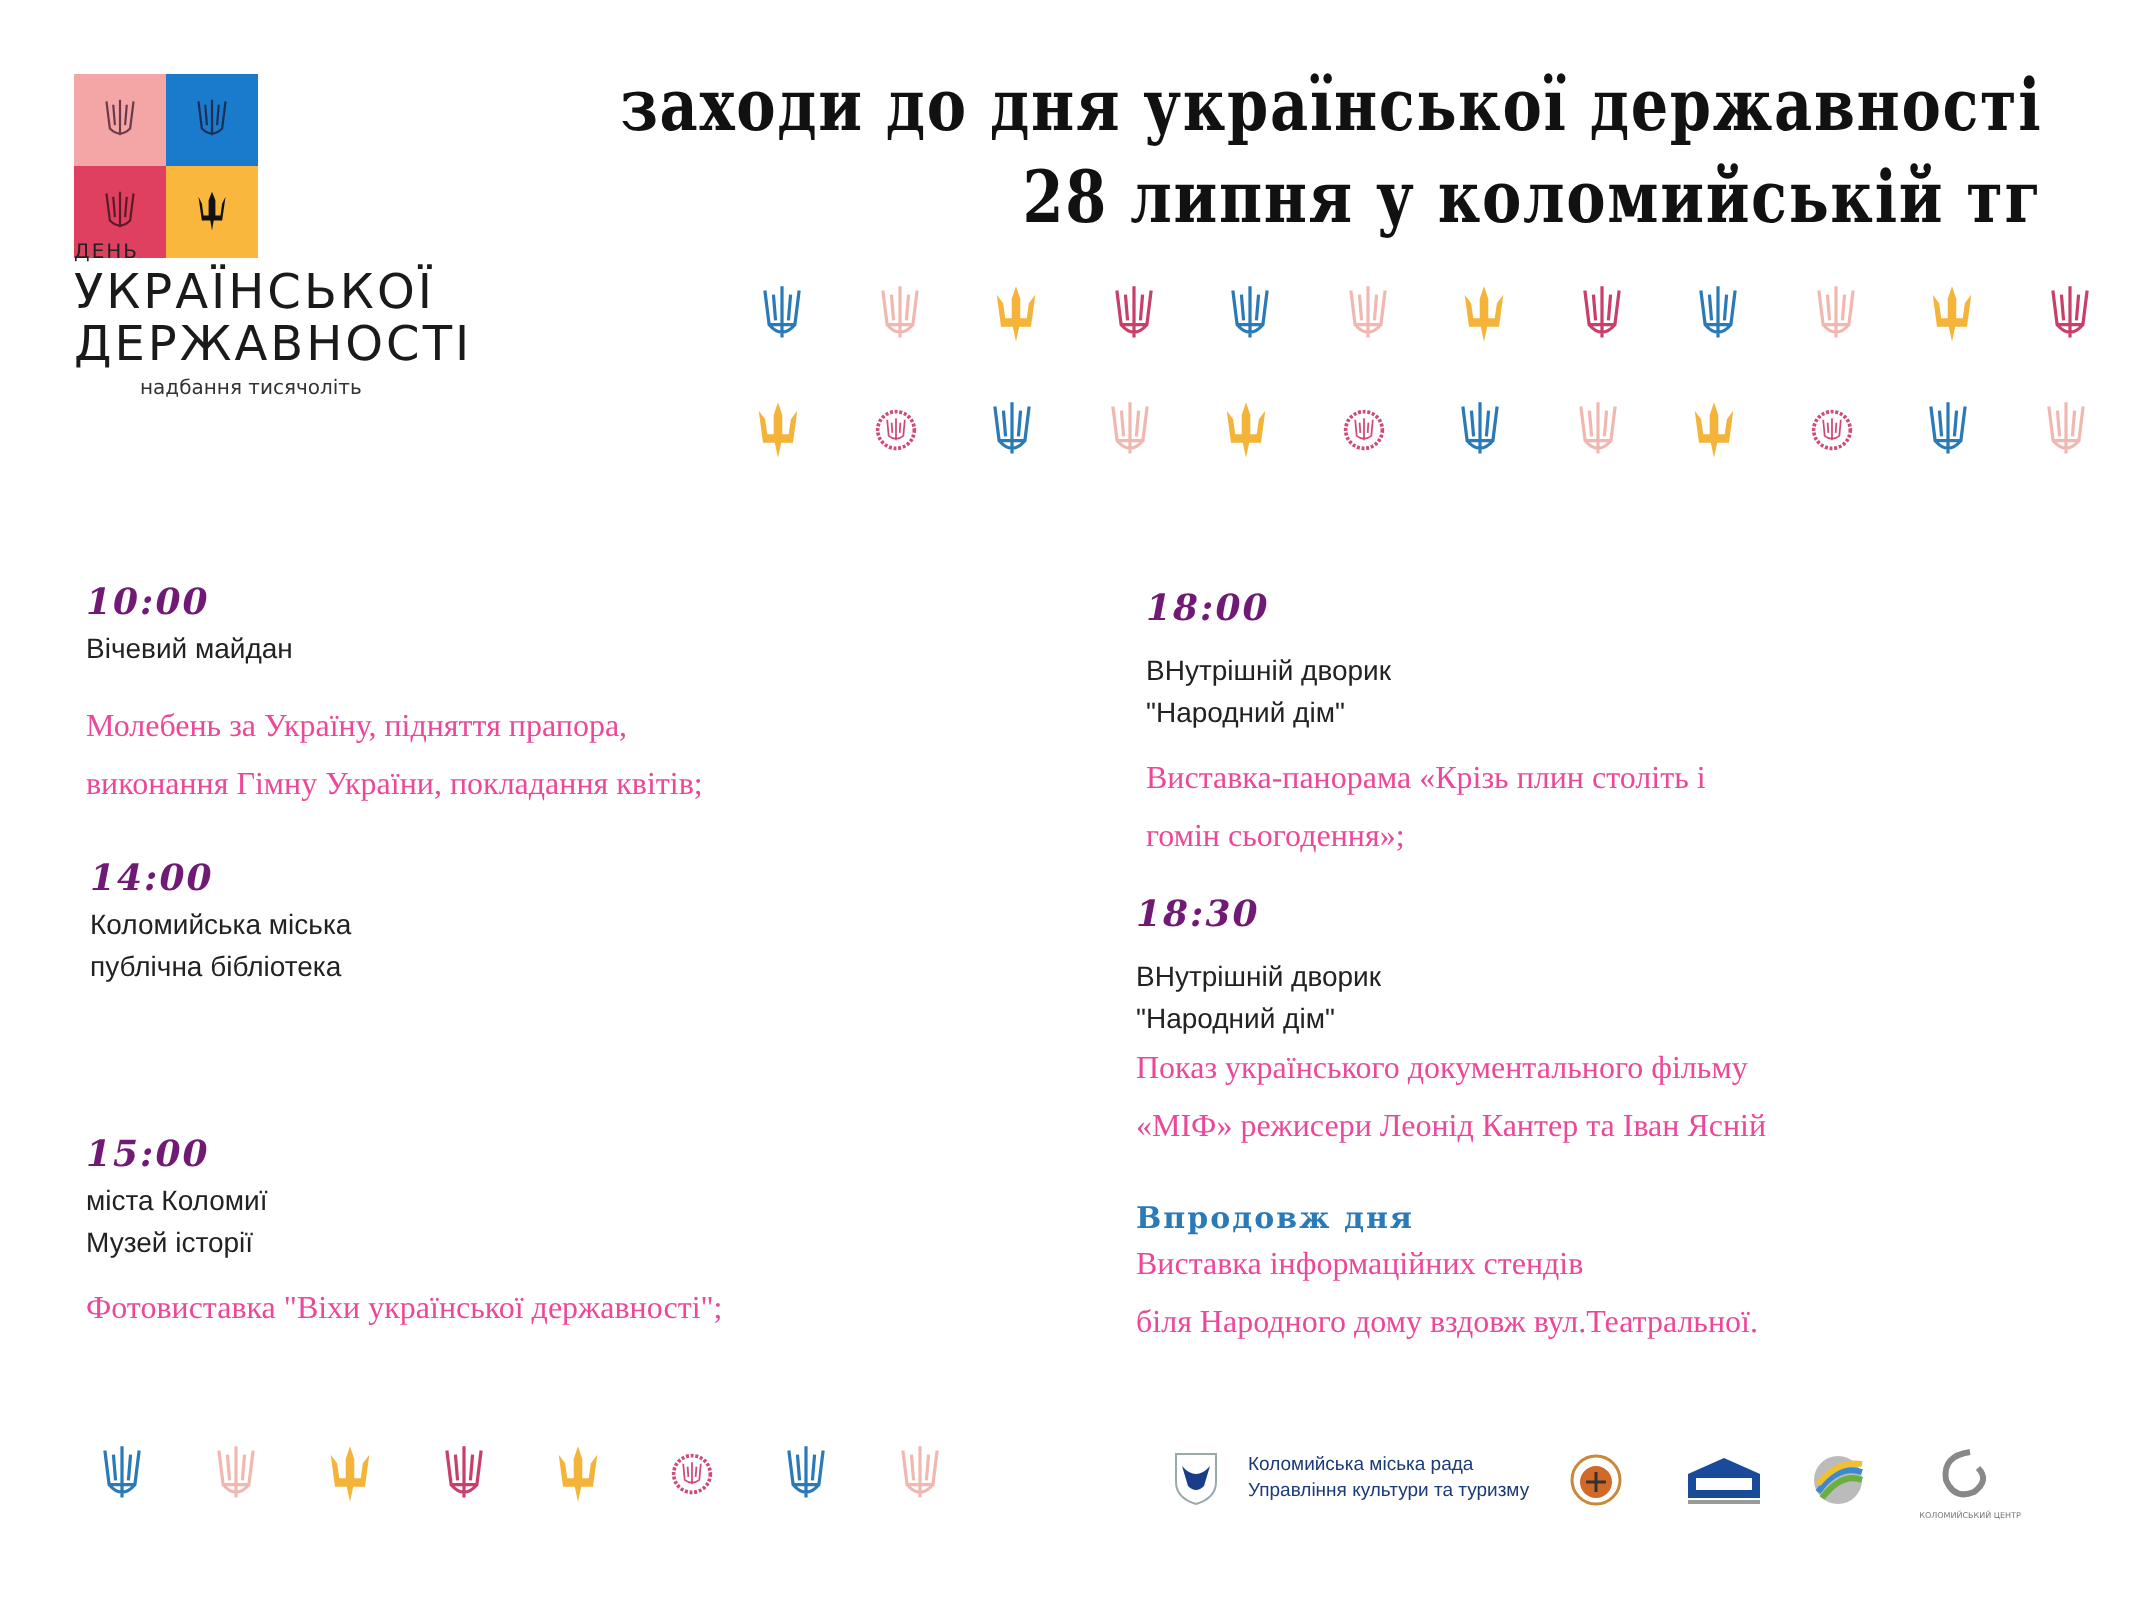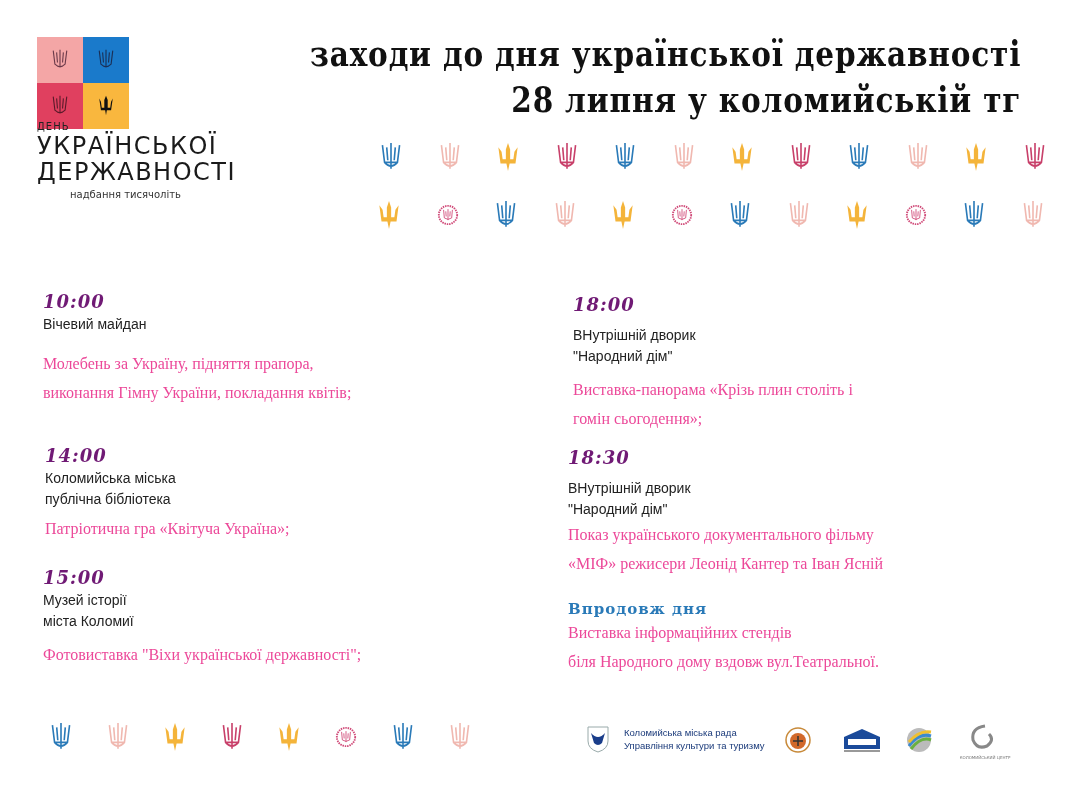--- a/index.html
+++ b/index.html
@@ -252,32 +252,31 @@
   </div>
 
 <div class="ev" style="left:43px; top:290px;">
   <div class="time">10:00</div>
   <div class="place">Вічевий майдан</div>
   <div style="height:14px"></div>
   <div class="desc">Молебень за Україну, підняття прапора,</div>
   <div class="desc">виконання Гімну України, покладання квітів;</div>
 </div>
 
-<div class="ev" style="left:45px; top:444px;">
+<div class="ev" style="left:45px; top:428px;">
   <div class="time">14:00</div>
   <div class="place">Коломийська міська</div>
   <div class="place">публічна бібліотека</div>
   <div style="height:4px"></div>
-  <div class="desc">Патріотична гра «Квітуча Україна»;</div>
 </div>
 
 <div class="ev" style="left:43px; top:566px;">
   <div class="time">15:00</div>
+  <div class="place">міста Коломиї</div>
   <div class="place">Музей історії</div>
-  <div class="place">міста Коломиї</div>
   <div style="height:8px"></div>
   <div class="desc">Фотовиставка "Віхи української державності";</div>
 </div>
 
 <div class="ev" style="left:573px; top:293px;">
   <div class="time">18:00</div>
   <div style="height:8px"></div>
   <div class="place">ВНутрішній дворик</div>
   <div class="place">"Народний дім"</div>
   <div style="height:8px"></div>

